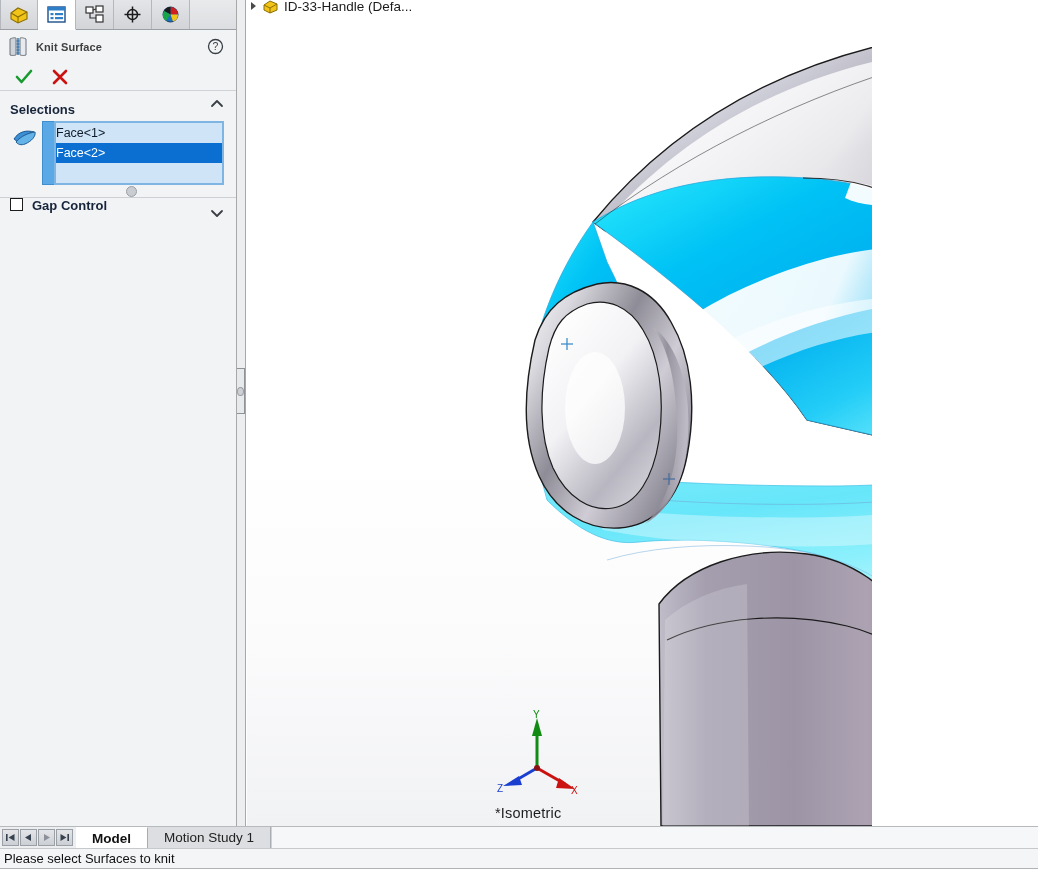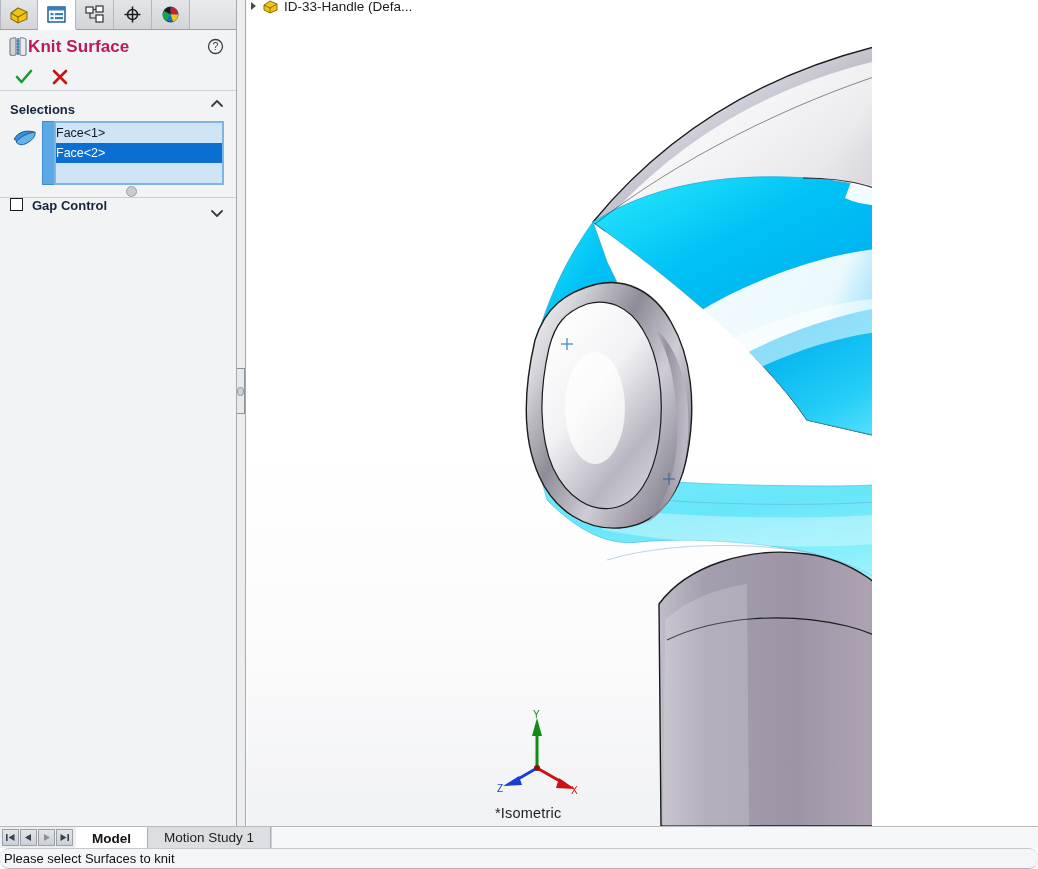--- a/index.html
+++ b/index.html
@@ -37,21 +37,21 @@
     position:relative;top:1px;height:30px;
   }
   .mtab svg{display:block;}
 
   
   #pm-header{
     position:relative;height:33px;background:#f2f3f5;
     display:flex;align-items:center;padding:0 8px;box-sizing:border-box;
   }
   #pm-header .ttl{
-    font-size:17px;font-weight:bold;color:#be185d;
+    font-size:11px;font-weight:bold;color:#404040;margin-left:8px;
     letter-spacing:.1px;
   }
   #help-icon{position:absolute;right:12px;top:8px;}
 
   #pm-actions{
     height:28px;display:flex;align-items:center;padding-left:6px;
     border-bottom:1px solid #cfd2d6;box-sizing:border-box;
   }
   .act{width:36px;height:26px;display:flex;align-items:center;justify-content:center;cursor:default;}
 
@@ -162,21 +162,21 @@
   }
   .btab.active{background:#ffffff;font-weight:bold;color:#111;border-top:1px solid #fff;}
   .btab.inactive{background:#dcdee1;color:#222;}
   #tabfill{flex:1;background:#f6f7f8;border-left:1px solid #cfd2d5;}
 
   
   #statusbar{
     position:absolute;left:0;top:848px;width:1038px;height:21px;
     background:#f4f5f6;border-top:1px solid #c6c9cc;border-bottom:1px solid #b0b3b6;
     box-sizing:border-box;display:flex;align-items:center;
-    font-size:13px;color:#111;padding-left:4px;border-radius:9px;
+    font-size:13px;color:#111;padding-left:4px;
   }
 </style>
 </head>
 <body>
 
 <div id="app">
 
   <div id="graphics">
 
     <svg id="model-svg" width="791" height="826" viewBox="0 0 791 826">

